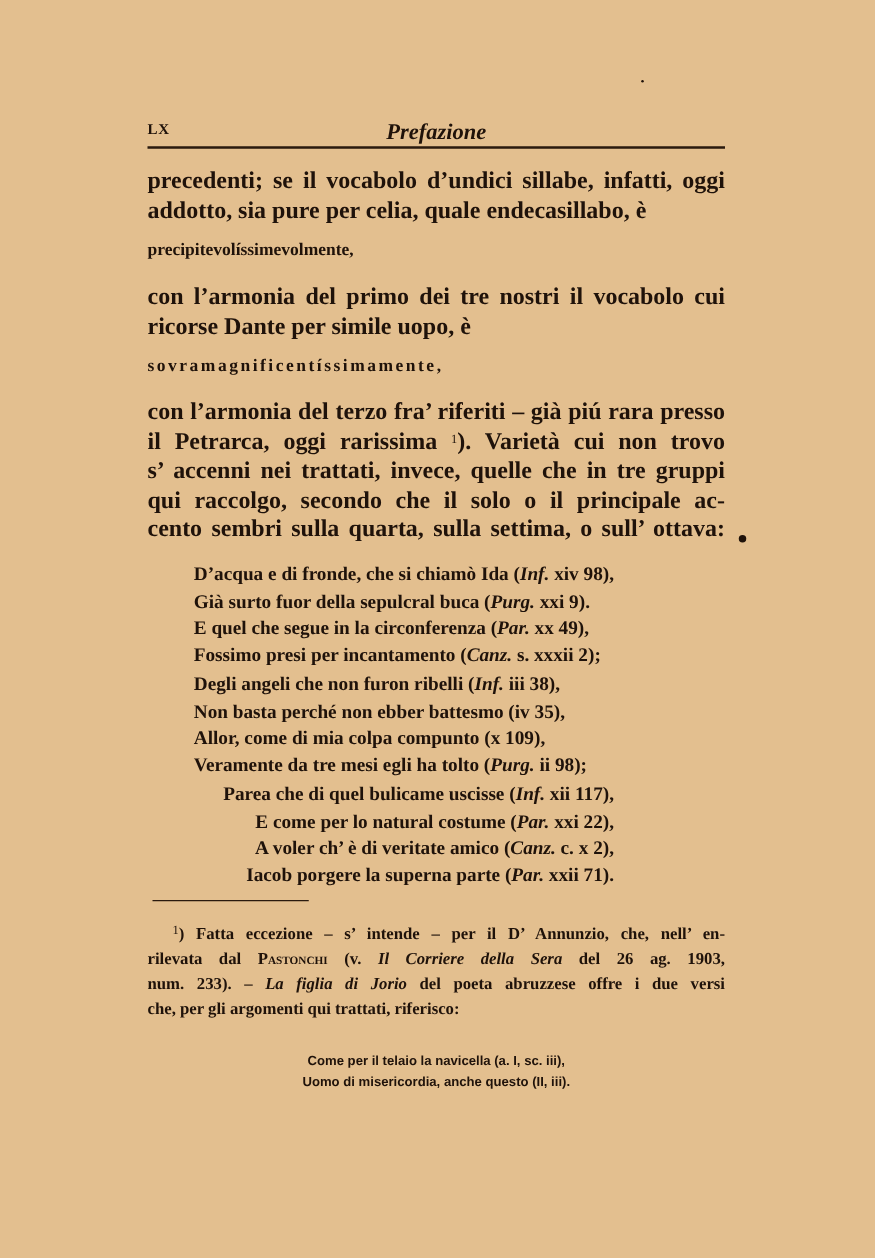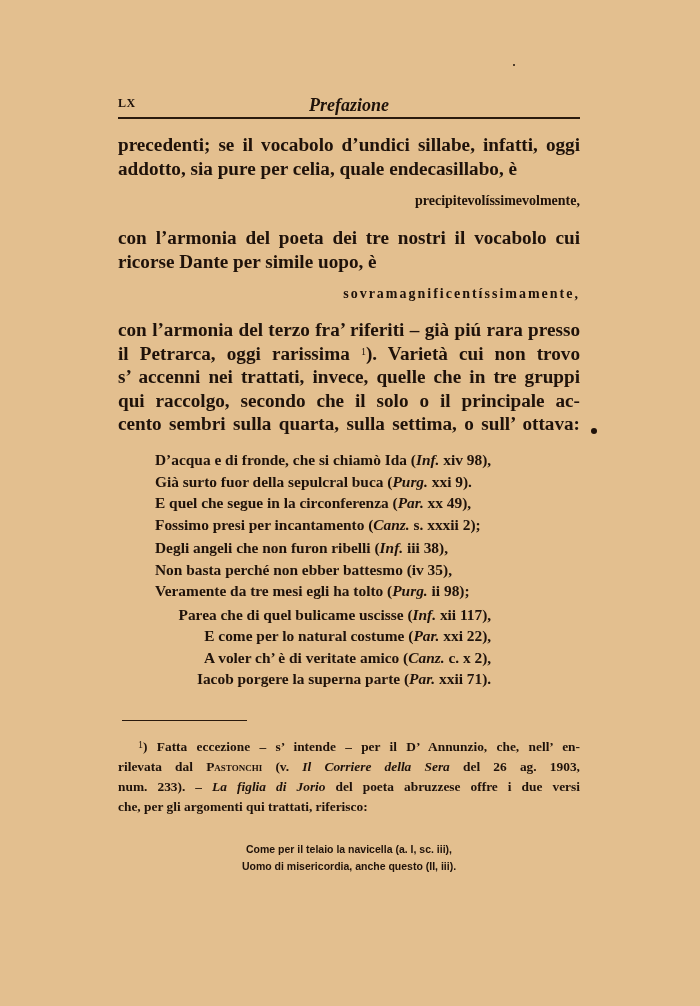--- a/index.html
+++ b/index.html
@@ -30,21 +30,21 @@
   }
   .body-text {
     position: absolute; left: 0; width: 462px;
     font-family: "Liberation Serif", serif; font-weight: bold;
     font-size: 19.2px; line-height: 23.5px;
     text-align: justify;
   }
   .line { display: block; white-space: nowrap; text-align-last: justify; }
   .line.last { text-align-last: left; }
   .centered-word {
-    position: absolute; left: 0; width: 462px; text-align: right;
+    position: absolute; left: 0; width: 462px; text-align: left;
     font-family: "Liberation Serif", serif; font-weight: bold; font-size: 14px;
   }
   .spaced { letter-spacing: 2px; }
   .verses {
     position: absolute; left: 37px;
     font-family: "Liberation Serif", serif; font-weight: bold;
     font-size: 15.4px; line-height: 21.5px;
   }
   .verse-group { margin-bottom: 1px; }
   .verse { display: block; white-space: nowrap; }
@@ -84,21 +84,21 @@
   <div class="head-rule"></div>
 
   <div class="body-text" style="top:133px;">
     <span class="line">precedenti; se il vocabolo d’undici sillabe, infatti, oggi</span>
     <span class="line last">addotto, sia pure per celia, quale endecasillabo, è</span>
   </div>
 
   <div class="centered-word" style="top:193px;">precipitevolíssimevolmente,</div>
 
   <div class="body-text" style="top:226px;">
-    <span class="line">con l’armonia del poeta dei tre nostri il vocabolo cui</span>
+    <span class="line">con l’armonia del primo dei tre nostri il vocabolo cui</span>
     <span class="line last">ricorse Dante per simile uopo, è</span>
   </div>
 
   <div class="centered-word spaced" style="top:286px;">sovramagnificentíssimamente,</div>
 
   <div class="body-text" style="top:318px;">
     <span class="line">con l’armonia del terzo fra’ riferiti – già piú rara presso</span>
     <span class="line"><span>il Petrarca, oggi rarissima</span> <span class="sup">1</span><span>). Varietà cui non trovo</span></span>
     <span class="line">s’ accenni nei trattati, invece, quelle che in tre gruppi</span>
     <span class="line">qui raccolgo, secondo che il solo o il principale ac-</span>
@@ -109,20 +109,21 @@
     <div class="verse-group" id="vg">
         <div style="margin-bottom: 2px;">
           <span class="verse"><span>D’acqua e di fronde, che si chiamò Ida (</span><i class="ref-ital">Inf.</i><span> xiv 98),</span></span>
           <span class="verse"><span>Già surto fuor della sepulcral buca (</span><i class="ref-ital">Purg.</i><span> xxi 9).</span></span>
           <span class="verse"><span>E quel che segue in la circonferenza (</span><i class="ref-ital">Par.</i><span> xx 49),</span></span>
           <span class="verse"><span>Fossimo presi per incantamento (</span><i class="ref-ital">Canz.</i><span> s. xxxii 2);</span></span>
         </div>
         <div style="margin-bottom: 2px;">
           <span class="verse"><span>Degli angeli che non furon ribelli (</span><i class="ref-ital">Inf.</i><span> iii 38),</span></span>
           <span class="verse"><span>Non basta perché non ebber battesmo (iv 35),</span></span>
+          <span class="verse"><span>Allor, come di mia colpa compunto (x 109),</span></span>
           <span class="verse"><span>Veramente da tre mesi egli ha tolto (</span><i class="ref-ital">Purg.</i><span> ii 98);</span></span>
         </div>
         <div style="margin-bottom: 0px; text-align: right;">
           <span class="verse"><span>Parea che di quel bulicame uscisse (</span><i class="ref-ital">Inf.</i><span> xii 117),</span></span>
           <span class="verse"><span>E come per lo natural costume (</span><i class="ref-ital">Par.</i><span> xxi 22),</span></span>
           <span class="verse"><span>A voler ch’ è di veritate amico (</span><i class="ref-ital">Canz.</i><span> c. x 2),</span></span>
           <span class="verse"><span>Iacob porgere la superna parte (</span><i class="ref-ital">Par.</i><span> xxii 71).</span></span>
         </div>
       </div>
   </div>

